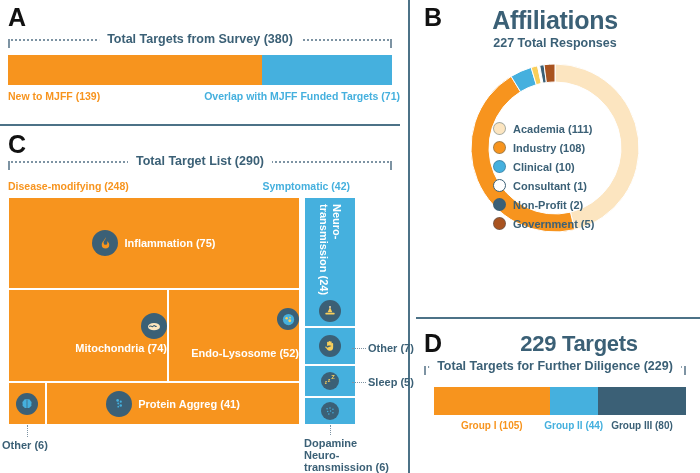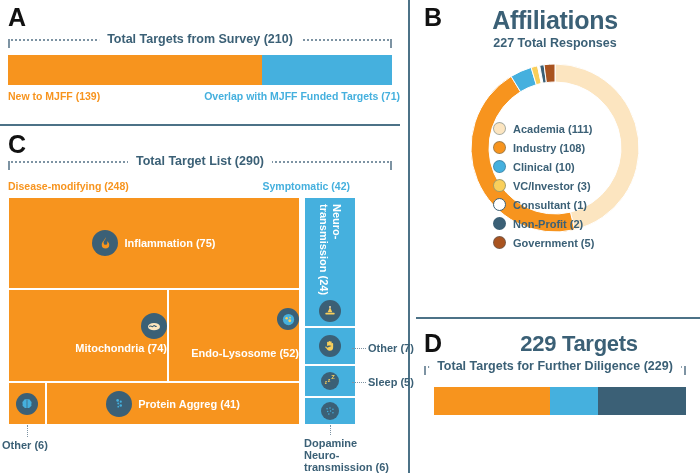--- a/index.html
+++ b/index.html
@@ -152,21 +152,21 @@
   <div class="h-divider-left"></div>
   <div class="h-divider-right"></div>
 
   <div id="panel-a">
     <div class="panel-letter" style="left:8px;top:5px;">A</div>
 
     <div class="bracket" style="left:8px;top:30px;width:384px;height:18px;">
       <div class="line"></div>
       <div class="tick l"></div>
       <div class="tick r"></div>
-      <div class="cap">Total Targets from Survey (210)</div>
+      <div class="cap">Total Targets from Survey (380)</div>
     </div>
 
     <div class="bar-a">
       <div class="bar-seg" id="a-seg-0" style="width: 66.1905%; background: rgb(247, 148, 30);"></div>
       <div class="bar-seg" id="a-seg-1" style="width: 33.8095%; background: rgb(69, 176, 222);"></div>
     </div>
 
     <div class="lbl-a-left">New to MJFF (139)</div>
     <div class="lbl-a-right">Overlap with MJFF Funded Targets (71)</div>
   </div>
@@ -353,24 +353,20 @@
         </div>
         <div class="legend-row">
           <div class="swatch" style="background: rgb(247, 148, 30); border: 1px solid rgba(59, 96, 118, 0.45);"></div>
           <span class="legend-text">Industry (108)</span>
         </div>
         <div class="legend-row">
           <div class="swatch" style="background: rgb(69, 176, 222); border: 1px solid rgba(59, 96, 118, 0.45);"></div>
           <span class="legend-text">Clinical (10)</span>
         </div>
         <div class="legend-row">
-          <div class="swatch" style="background: rgb(249, 207, 91); border: 1px solid rgba(59, 96, 118, 0.45);"></div>
-          <span class="legend-text">VC/Investor (3)</span>
-        </div>
-        <div class="legend-row">
           <div class="swatch" style="background: rgb(255, 255, 255); border: 1px solid rgb(59, 96, 118);"></div>
           <span class="legend-text">Consultant (1)</span>
         </div>
         <div class="legend-row">
           <div class="swatch" style="background: rgb(59, 96, 118); border: 1px solid rgba(59, 96, 118, 0.45);"></div>
           <span class="legend-text">Non-Profit (2)</span>
         </div>
         <div class="legend-row">
           <div class="swatch" style="background: rgb(169, 83, 31); border: 1px solid rgba(59, 96, 118, 0.45);"></div>
           <span class="legend-text">Government (5)</span>
@@ -389,15 +385,20 @@
       <div class="tick r"></div>
       <div class="cap">Total Targets for Further Diligence (229)</div>
     </div>
 
     <div class="bar-d">
       <div class="bar-seg" id="d-seg-0" style="width: 45.8515%; background: rgb(247, 148, 30);"></div>
       <div class="bar-seg" id="d-seg-1" style="width: 19.214%; background: rgb(69, 176, 222);"></div>
       <div class="bar-seg" id="d-seg-2" style="width: 34.9345%; background: rgb(59, 96, 118);"></div>
     </div>
 
+    <div class="d-labels" id="d-labels">
+        <div class="d-lbl" style="left: 22.9258%; transform: translateX(-50%); color: rgb(247, 148, 30);">Group I (105)</div>
+        <div class="d-lbl" style="left: 55.4585%; transform: translateX(-50%); color: rgb(69, 176, 222);">Group II (44)</div>
+        <div class="d-lbl" style="left: 82.5328%; transform: translateX(-50%); color: rgb(59, 96, 118);">Group III (80)</div>
+      </div>
   </div>
 
 </div>
 
 </body></html>

